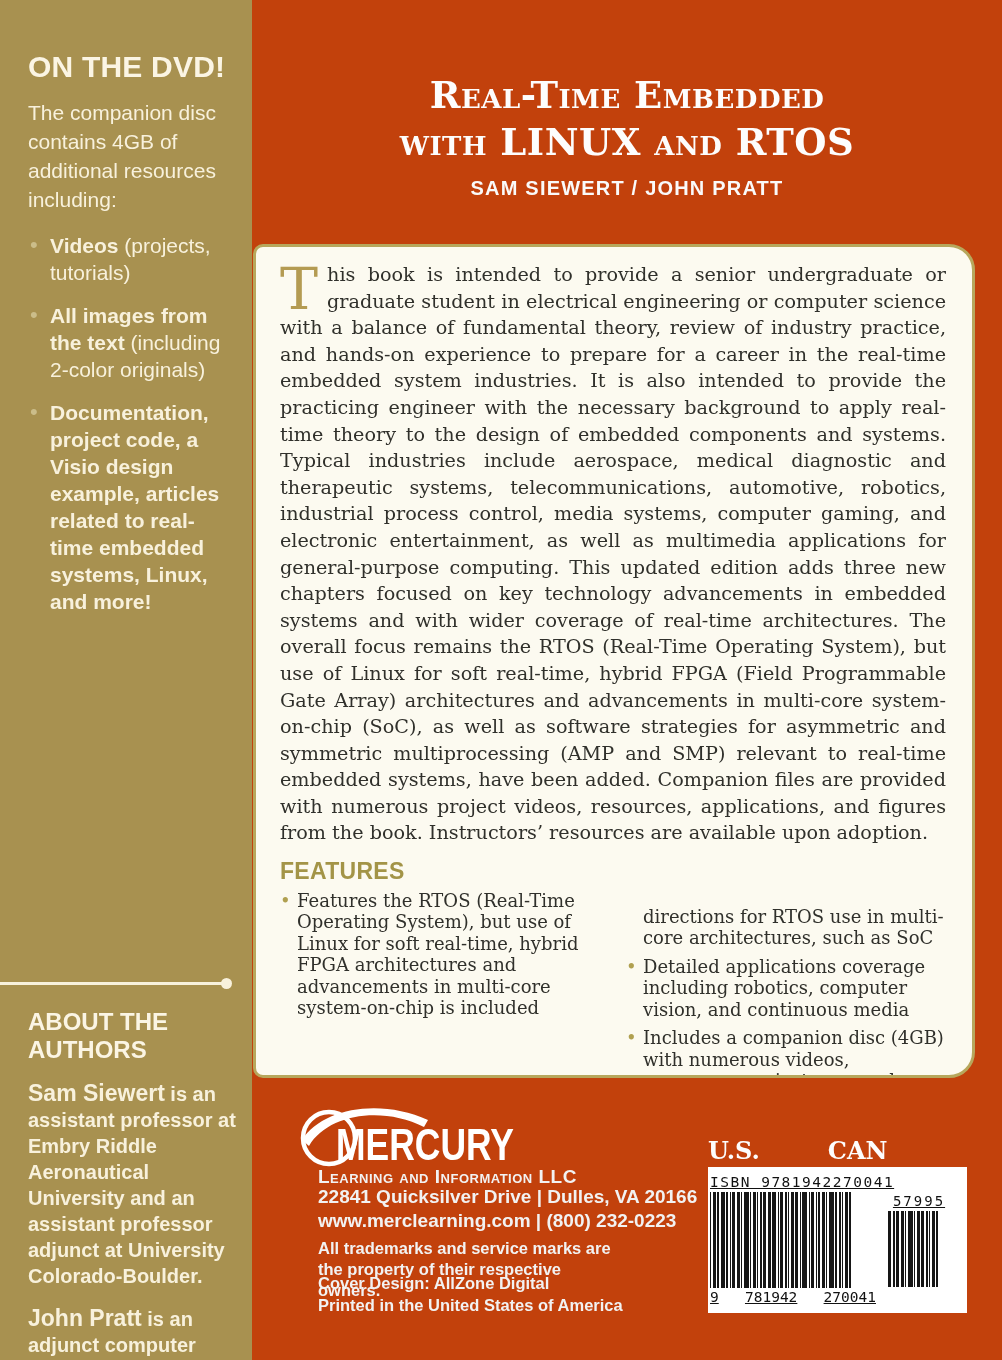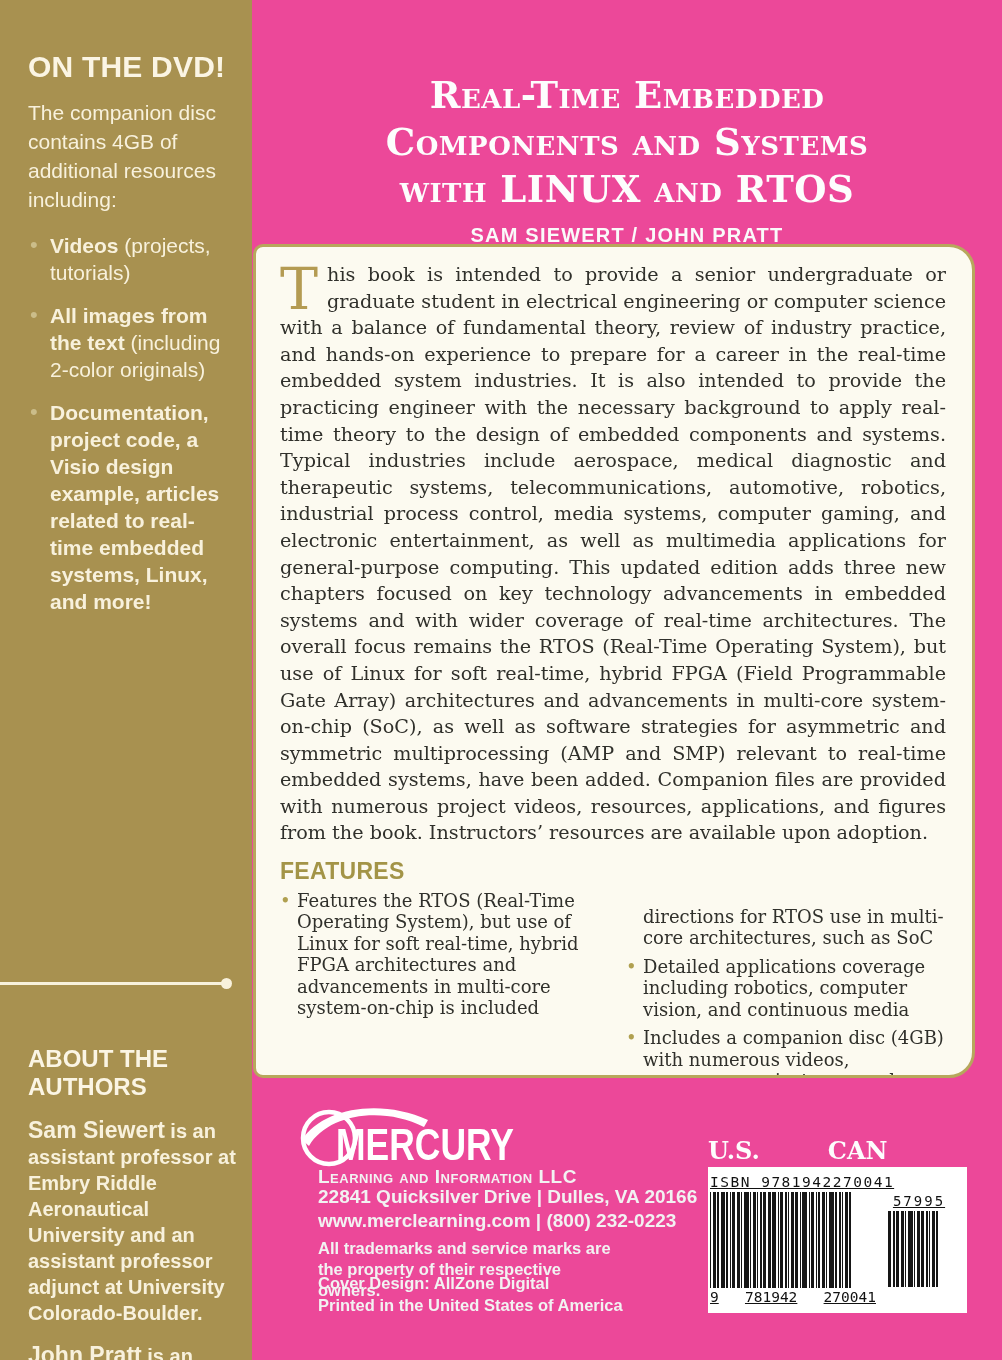--- a/index.html
+++ b/index.html
@@ -1,17 +1,17 @@
 <!DOCTYPE html>
 <html><head>
 <meta charset="utf-8">
 <style>
   * { margin:0; padding:0; box-sizing:border-box; }
   body { background:#000; font-family:"Liberation Sans", sans-serif; }
-  .cover { position:relative; width:1002px; height:1360px; background:#ec4899; overflow:hidden; }
+  .cover { position:relative; width:1002px; height:1360px; background:#c2410c; overflow:hidden; }
 
   
   .sidebar { position:absolute; left:0; top:0; width:252px; height:1360px;
              background:#a89150; color:#f8f1dc; }
   .dvd { position:absolute; left:28px; top:50px; width:204px; }
   .dvd-heading { font-size:30px; font-weight:800; letter-spacing:0.2px; color:#fbf5e4; }
   .dvd-intro { margin-top:14px; font-size:21px; line-height:29px; font-weight:400; }
   .dvd-list { list-style:none; margin-top:18px; }
   .dvd-list li { position:relative; padding-left:22px; margin-bottom:16px;
                  font-size:21px; line-height:27px; }
@@ -19,21 +19,21 @@
                  color:#cbbd8a; font-size:22px; }
   .dvd-list .b { font-weight:800; }
   .dvd-list .r { font-weight:400; }
 
   .sidebar-divider { position:absolute; left:0; top:982px; width:226px; height:3px;
                  background:#f8f1dc; }
   .sidebar-divider .dot { position:absolute; right:-6px; top:-4px; width:11px; height:11px;
                  border-radius:50%; background:#f8f1dc; }
 
   .about { position:absolute; left:28px; top:1008px; width:212px; }
-  .about-heading { font-size:24px; font-weight:800; color:#fbf5e4;margin-top:37px; }
+  .about-heading { font-size:24px; font-weight:800; color:#fbf5e4; }
   .bio { margin-top:16px; font-size:20px; line-height:26px; font-weight:700; }
   .bio .name { font-size:23px; font-weight:800; }
 
   
   .title-block { position:absolute; left:252px; top:0; width:750px; height:244px;
                  display:flex; flex-direction:column; align-items:center; padding-top:72px; }
   .book-title { text-align:center; color:#fdfdfd;
                 font-family:"DejaVu Serif", serif; font-weight:700;
                 font-variant:small-caps; font-size:37px; line-height:47px; letter-spacing:0.5px; }
   .authors-line { margin-top:11px; color:#fafafa; font-size:20px; font-weight:800;
@@ -115,21 +115,20 @@
       <div id="bios">
           <p class="bio"><span class="name">Sam Siewert</span><span class="rest"> is an assistant professor at Embry Riddle Aeronautical University and an assistant professor adjunct at University Colorado-Boulder.</span></p>
           <p class="bio"><span class="name">John Pratt</span><span class="rest"> is an adjunct computer engineering instructor at the University of Colorado-Boulder and Senior Staff Engineer/Manager at Qualcomm Inc.</span></p>
         </div>
     </div>
   </aside>
 
   <header class="title-block">
     <div class="book-title">
       <div>Real-Time Embedded</div>
-      <div>Components and Systems</div>
       <div>with LINUX and RTOS</div>
     </div>
     <div class="authors-line">SAM SIEWERT / JOHN PRATT</div>
   </header>
 
   <main class="panel">
     <p class="desc"><span class="dropcap">T</span><span>his book is intended to provide a senior undergraduate or graduate student in electrical engineering or computer science with a balance of fundamental theory, review of industry practice, and hands-on experience to prepare for a career in the real-time embedded system industries. It is also intended to provide the practicing engineer with the necessary background to apply real-time theory to the design of embedded components and systems. Typical industries include aerospace, medical diagnostic and therapeutic systems, telecommunications, automotive, robotics, industrial process control, media systems, computer gaming, and electronic entertainment, as well as multimedia applications for general-purpose computing. This updated edition adds three new chapters focused on key technology advancements in embedded systems and with wider coverage of real-time architectures. The overall focus remains the RTOS (Real-Time Operating System), but use of Linux for soft real-time, hybrid FPGA (Field Programmable Gate Array) architectures and advancements in multi-core system-on-chip (SoC), as well as software strategies for asymmetric and symmetric multiprocessing (AMP and SMP) relevant to real-time embedded systems, have been added. Companion files are provided with numerous project videos, resources, applications, and figures from the book. Instructors’ resources are available upon adoption.</span></p>
     <h3 class="sect-heading features">FEATURES</h3>
     <div class="feat-cols">
       <ul id="feat1">

